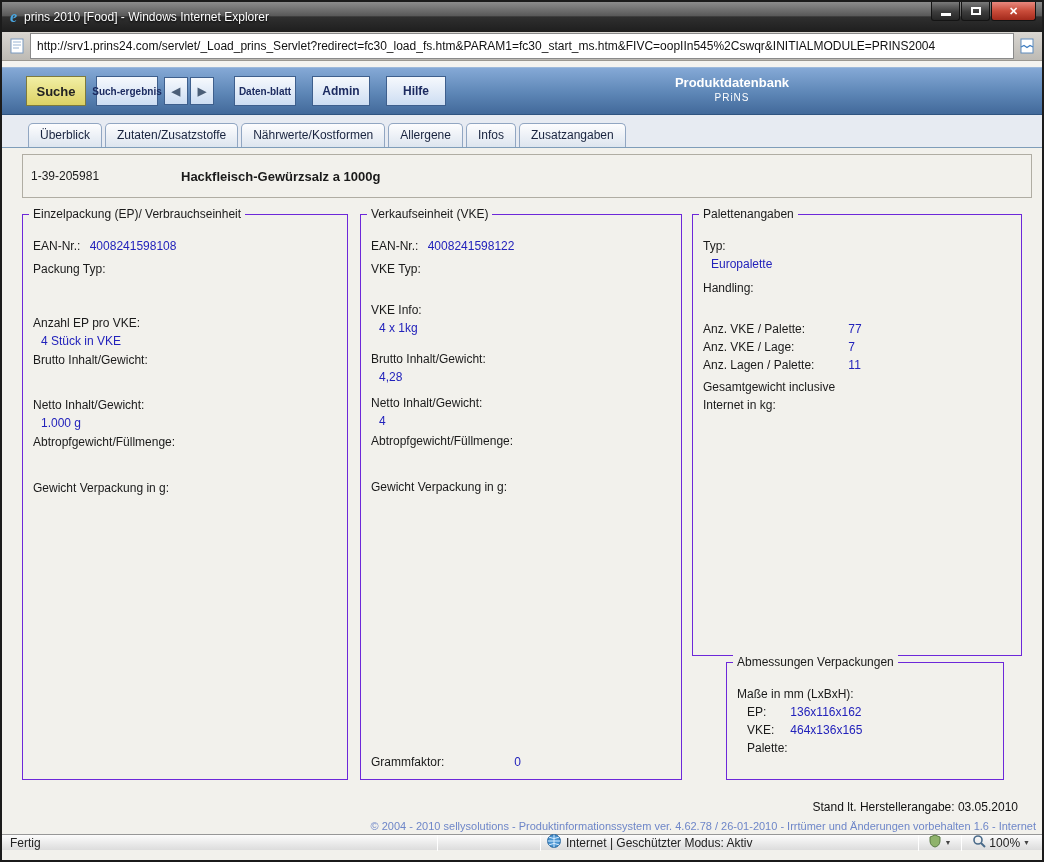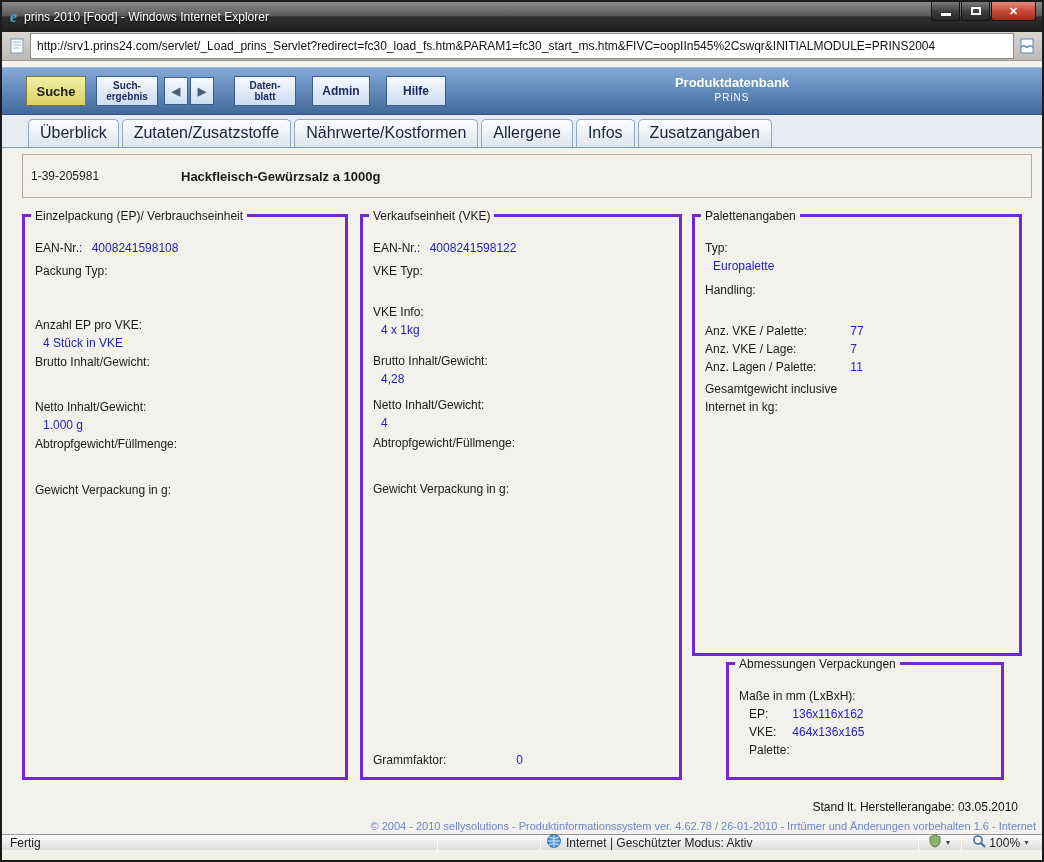--- a/index.html
+++ b/index.html
@@ -84,21 +84,21 @@
     font-family: "Liberation Sans", sans-serif;
     display: flex; align-items: center; justify-content: center;
     cursor: pointer;
   }
   .tbtn.suche {
     width: 60px;
     background: linear-gradient(180deg, #f2efa4, #dcd165);
     border-color: #7d7a3d; color: #222; font-size: 13px;
     margin-right: 10px;
   }
-  .tbtn.small2 { flex-direction: column; font-size: 10px; line-height: 11px; width: 62px; }
+  .tbtn.small2 { flex-direction: row; font-size: 10px; line-height: 11px; width: 62px; }
   .tbtn.nav { width: 24px; min-width: 24px; height: 28px; margin-left: 6px; }
   .tbtn.nav + .tbtn.nav { margin-left: 2px; }
   .tbtn.db { margin-left: 20px; }
   .tbtn.admin { margin-left: 16px; width: 52px; }
   .tbtn.hilfe { margin-left: 16px; width: 60px; }
   .arrow { font-size: 11px; color: #4b5e77; }
   .brand {
     position: absolute; left: 655px; top: 7px; width: 150px;
     text-align: center; color: #fff;
   }
@@ -108,21 +108,21 @@
   
   .tabstrip {
     height: 33px;
     background: #e7ebf2;
     border-bottom: 1px solid #7f9db9;
     display: flex; align-items: flex-end;
     padding-left: 26px; gap: 3px;
   }
   .tab {
     padding: 4px 11px 5px;
-    font-size: 16px; color: #18233e;
+    font-size: 12px; color: #18233e;
     background: linear-gradient(180deg, #fdfdfe, #dde5ef);
     border: 1px solid #91a6c2; border-bottom: none;
     border-radius: 5px 5px 0 0;
     cursor: pointer; white-space: nowrap;
   }
   .tab.active {
     background: #fff; font-weight: bold;
     padding-top: 6px; margin-bottom: -1px;
     color: #000;
   }
@@ -130,21 +130,21 @@
   
   .content { height: 686px; background: #f2f1ec; position: relative; font-size: 12px; color: #1a1a1a; }
   .prodhdr {
     position: absolute; left: 20px; right: 10px; top: 6px; height: 44px;
     border: 1px solid #b0ada3;
     display: flex; align-items: center;
   }
   .prodid { margin-left: 8px; width: 150px; }
   .prodname { font-weight: bold; font-size: 13px; }
 
-  .gbox { position: absolute; border: 3px solid #6d28d9; padding: 10px; }
+  .gbox { position: absolute; border: 1px solid #6d28d9; padding: 10px; }
   .legend {
     position: absolute; top: -8px; left: 6px;
     background: #f2f1ec; padding: 0 4px;
     font-size: 12px; color: #1a1a1a;
   }
   .epbox  { left: 20px;  top: 66px;  width: 326px; height: 566px; }
   .vkebox { left: 358px; top: 66px;  width: 322px; height: 566px; }
   .palbox { left: 690px; top: 66px;  width: 330px; height: 442px; }
   .abmbox { left: 716px; top: 514px; width: 278px; height: 118px; margin-left: 8px; }
 

